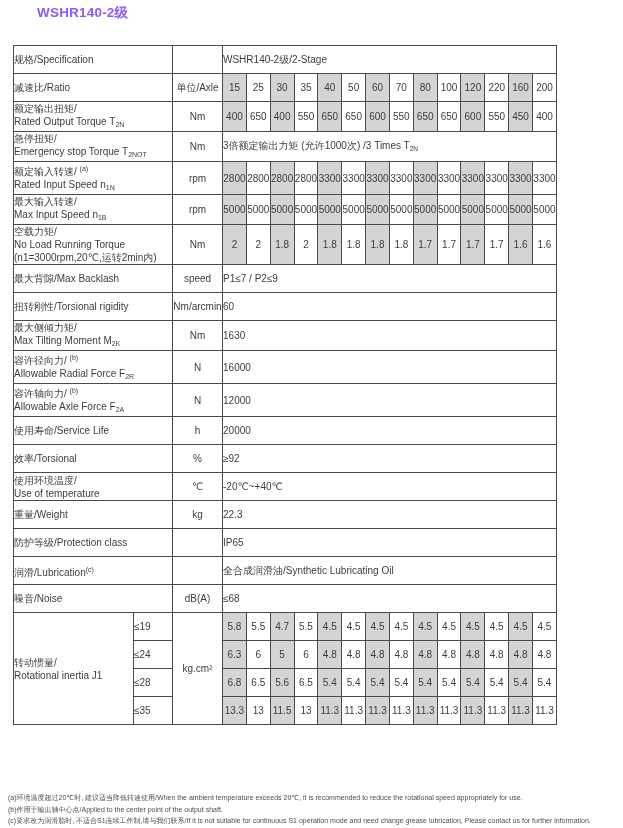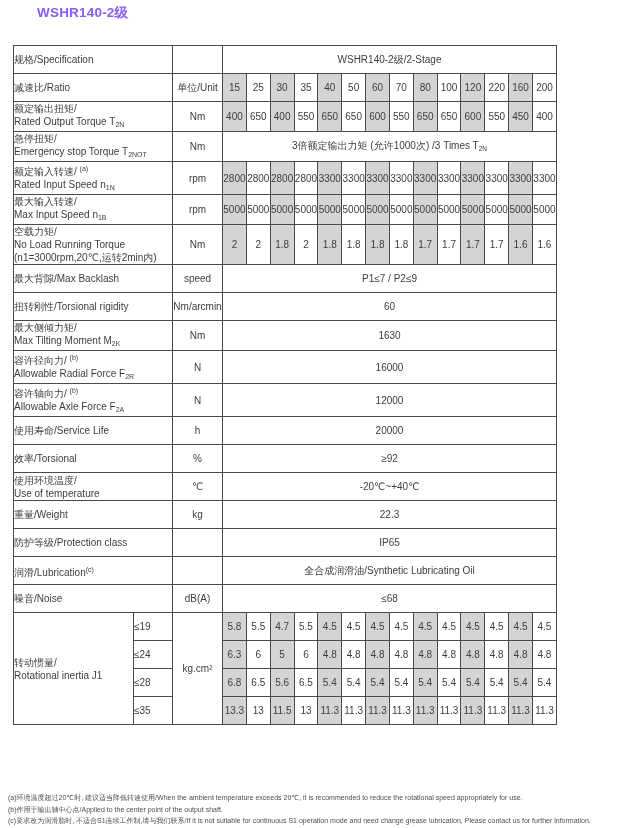--- a/index.html
+++ b/index.html
@@ -23,21 +23,21 @@
     font-size:10px;line-height:13px;
     vertical-align:middle;
     padding:0;
     height:27px;
     overflow:hidden;
   }
   td.lbl{text-align:left;padding:4px 0 4px 6px;}
   td.lbl .lz sup, td.lbl .le sub{font-size:7px;}
   td.unit{text-align:center;font-size:9.5px;}
   td.val{text-align:center;font-size:9.5px;}
-  td.merged{text-align:center;}
+  td.merged{}
   td.g{background:#d4d4d6;}
   td.sub-lbl{}
   sub{font-size:6.5px;vertical-align:-2px;}
   sup{font-size:6.5px;vertical-align:4px;}
   .footnotes{
     position:absolute;left:8px;top:792px;width:610px;
     font-size:7px;line-height:11.5px;color:#4d4d4d;
   }
   .fn{white-space:nowrap;overflow:hidden;}
 </style>
@@ -55,21 +55,21 @@
       <col span="14">
     </colgroup>
     <tbody id="spec-tbody">
         <tr>
           <td class="lbl" colspan="2">规格/Specification</td>
           <td class="unit"></td>
           <td class="merged" colspan="14">WSHR140-2级/2-Stage</td>
         </tr>
         <tr>
           <td class="lbl" colspan="2">减速比/Ratio</td>
-          <td class="unit">单位/Unit</td>
+          <td class="unit">单位/Axle</td>
           <td class="val g">15</td>
           <td class="val">25</td>
           <td class="val g">30</td>
           <td class="val">35</td>
           <td class="val g">40</td>
           <td class="val">50</td>
           <td class="val g">60</td>
           <td class="val">70</td>
           <td class="val g">80</td>
           <td class="val">100</td>

